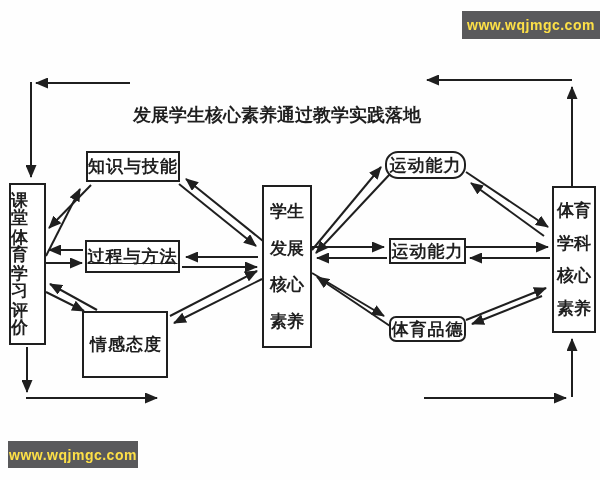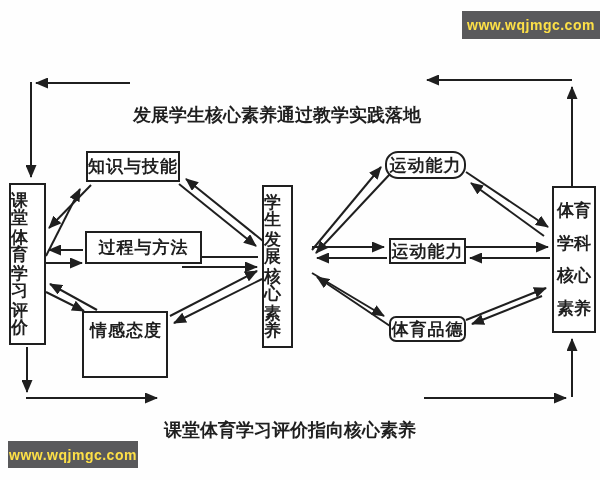--- a/index.html
+++ b/index.html
@@ -34,21 +34,21 @@
     line-height:1;
     padding:6px 0;
   }
   .node.single{
     font-size:17px;
     letter-spacing:1px;
   }
   .node.twoline{
     flex-direction:column;
     align-items:flex-start;
-    justify-content:space-between;
+    justify-content:center;
     font-size:17px;
     padding:6px 0 6px 6px;
     letter-spacing:1px;
   }
   .loop-label{
     position:absolute;
     color:#1f1f1f;
     font-size:18px;
     font-weight:600;
     text-align:center;
@@ -144,38 +144,37 @@
       </g>
       <g>
         <path d="M466,320 L546,288" marker-end="url(#arw)"></path>
         <path d="M542,296 L472,324" marker-end="url(#arw)"></path>
       </g>
     </g>
   </svg>
 
   <div class="loop-label" style="left:133px;top:73px;width:286px;">发展学生核心素养通过教学实践落地</div>
 
-  <div class="loop-label" style="left:161px;top:388px;width:258px;">课堂体育学习评价指向核心素养</div>
 
   <div class="node vertical" style="left:9px;top:183px;width:37px;height:162px;">
     <span>课堂</span>
     <span>体育</span>
     <span>学习</span>
     <span>评价</span>
   </div>
 
   <div class="node single" style="left:86px;top:151px;width:94px;height:31px;">知识与技能</div>
 
-  <div class="node single" style="left:85px;top:231px;width:117px;height:33px;">过程与方法</div>
+  <div class="node single" style="left:85px;top:240px;width:95px;height:33px;text-decoration:underline;">过程与方法</div>
 
   <div class="node twoline" style="left:82px;top:311px;width:86px;height:67px;">
     <span>情感态度</span>
   </div>
 
-  <div class="node vertical" style="left:262px;top:185px;width:31px;height:163px;">
+  <div class="node vertical" style="left:262px;top:185px;width:50px;height:163px;">
     <span>学生</span>
     <span>发展</span>
     <span>核心</span>
     <span>素养</span>
   </div>
 
   <div class="node single" style="left:385px;top:151px;width:81px;height:28px;border-radius:13px;">运动能力</div>
 
   <div class="node single" style="left:389px;top:238px;width:77px;height:26px;">运动能力</div>
 

